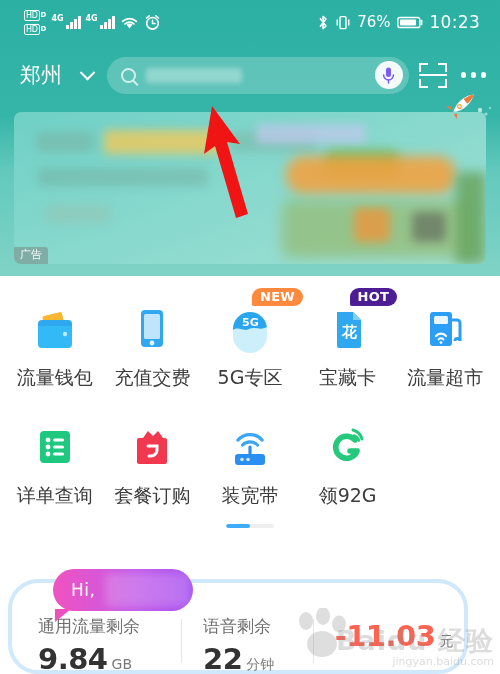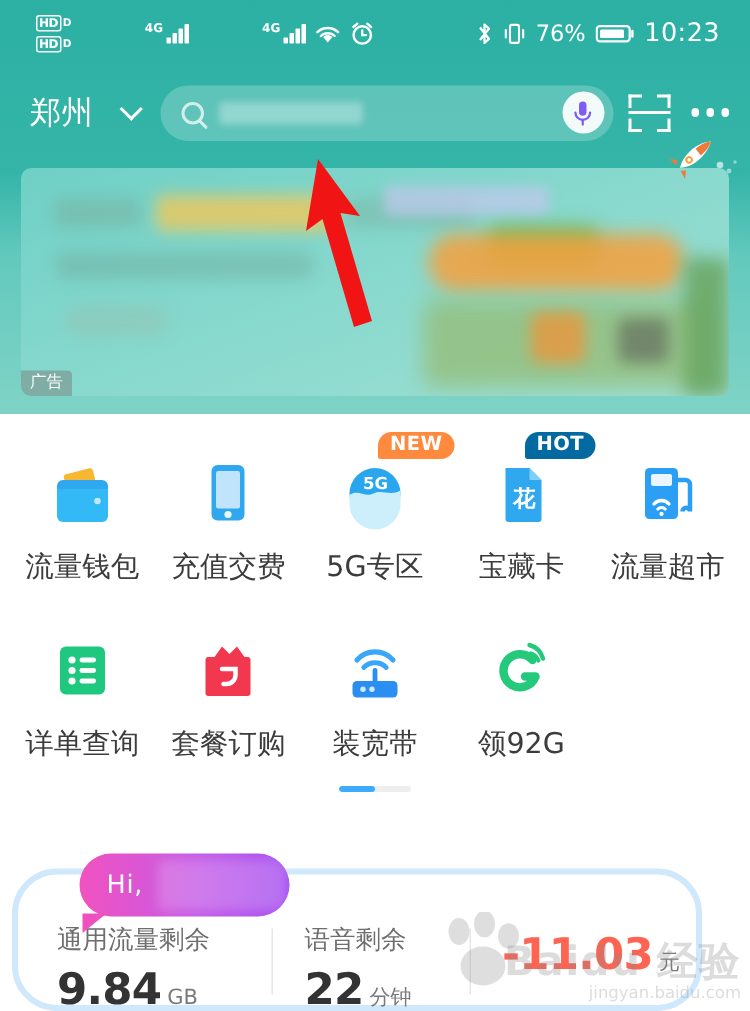--- a/index.html
+++ b/index.html
@@ -26,34 +26,34 @@
     display: flex; align-items: center; color: #fff;
   }
   .sb-left { display: flex; align-items: center; gap: 5px; padding-left: 24px; }
   .sb-right { display: flex; align-items: center; gap: 6px; margin-left: auto; padding-right: 20px; }
 
   .hd-stack { display: flex; flex-direction: column; gap: 3px; }
   .hd-badge {
     display: flex; align-items: center; gap: 1px;
   }
   .hd-box {
-    font-size: 8px; font-weight: bold; line-height: 9px;
+    font-size: 8px; font-weight: normal; line-height: 9px;
     border: 1.2px solid #fff; border-radius: 2px; padding: 0 1px;
     letter-spacing: -0.3px;
   }
   .hd-sub { font-size: 7px; font-weight: bold; line-height: 8px; }
 
   .sig { display: flex; align-items: flex-end; gap: 1px; }
   .sig i { display: block; width: 3px; background: #fff; border-radius: 0.5px; }
   .sig i:nth-child(1) { height: 4px; }
   .sig i:nth-child(2) { height: 7px; }
   .sig i:nth-child(3) { height: 10px; }
   .sig i:nth-child(4) { height: 13px; }
   .sig-grp { display: flex; align-items: flex-end; gap: 2px; }
-  .g4 { font-size: 8px; line-height: 8px; font-weight: 600; margin-bottom: 6px; margin-left: 44px; }
+  .g4 { font-size: 8px; line-height: 8px; font-weight: 600; margin-bottom: 6px; }
 
   .time { font-size: 17px; letter-spacing: 0.3px; }
   .pct { font-size: 15px; }
 
   
   .header {
     position: absolute; left: 0; top: 48px; width: 500px; height: 54px;
     display: flex; align-items: center; padding: 0 14px;
   }
   .city {
@@ -183,21 +183,21 @@
   .cell-label {
     margin-top: 11px; font-size: 19px; color: #3c3c3c; white-space: nowrap;
   }
   .badge {
     position: absolute; top: -2px; left: 50%; margin-left: 2px;
     font-size: 13px; font-weight: bold; color: #fff;
     padding: 2px 8px 3px 8px; border-radius: 10px 10px 10px 2px;
     line-height: 13px; letter-spacing: 0.3px;
   }
   .badge.new { background: #ff8a3d; }
-  .badge.hot { background: #0369a1; }
+  .badge.hot { background: #4c1d95; }
 
   .pager {
     display: flex; justify-content: center; align-items: center; margin-top: 4px;
   }
   .pager .track {
     width: 48px; height: 4px; background: #eeeeee; border-radius: 2px;
     position: relative; overflow: hidden;
   }
   .pager .thumb {
     position: absolute; left: 0; top: 0; width: 24px; height: 4px;

